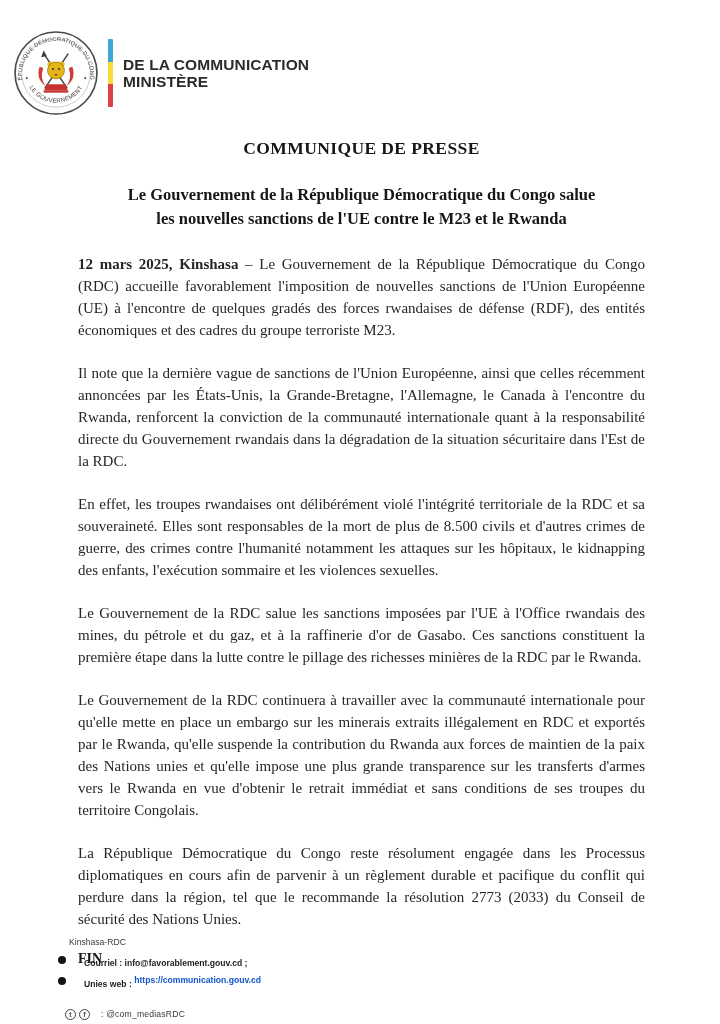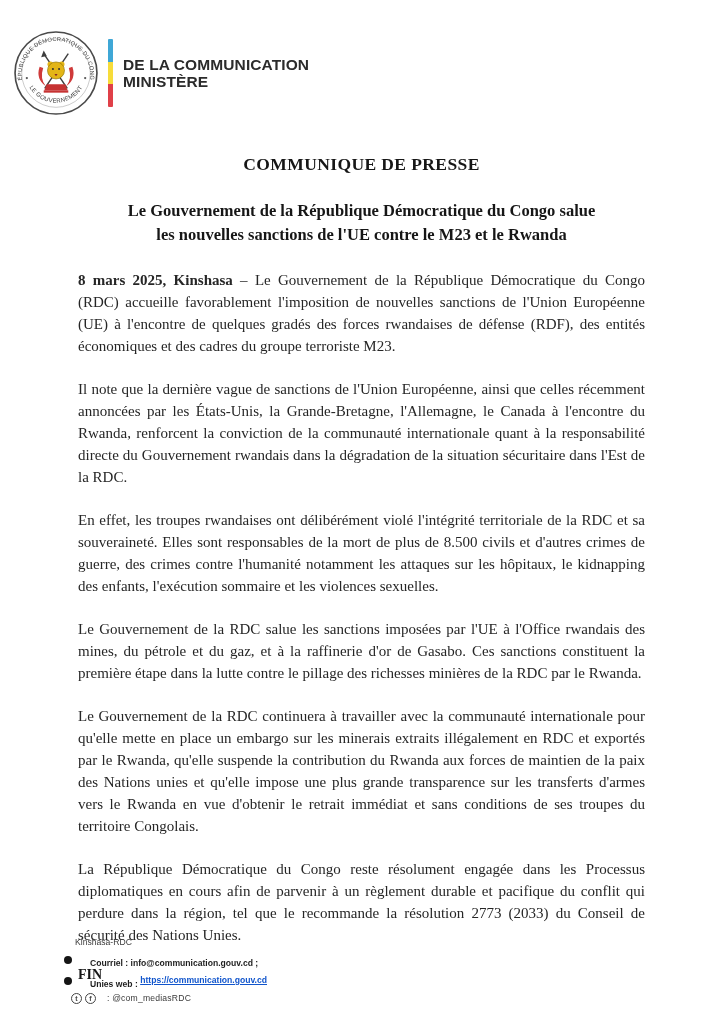--- a/index.html
+++ b/index.html
@@ -30,49 +30,49 @@
     font-weight:bold; font-size:15.5px; line-height:17px;
     color:#2b2b2b; letter-spacing:.1px;
   }
 
   
   .content {
     position:absolute; top:138px; left:78px; width:567px;
   }
   .doc-title {
     text-align:center; font-weight:bold; font-size:17.5px;
-    letter-spacing:.4px; color:#161616;margin-top:16px;
+    letter-spacing:.4px; color:#161616;
   }
   .doc-subtitle {
     margin-top:24px; text-align:center; font-weight:bold;
     font-size:16.5px; line-height:23.5px; color:#161616;
   }
   .paras { margin-top:23px; }
   .paras p {
     text-align:justify; font-size:15px; line-height:22px;
     margin-bottom:21px; color:#262626;
   }
   .paras p .lead { font-weight:bold; }
   .fin { font-weight:bold; font-size:14px; margin-top:3px; color:#161616; }
 
   
   .footer {
-    position:absolute; left:62px; top:937px; width:600px;
+    position:absolute; left:56px; top:937px; width:600px;
     font-family:"Liberation Sans", sans-serif;
     font-size:8.6px; line-height:11px; color:#3a3a3a;
   }
   .footer .plain { padding-left:13px; }
   .f-row { display:flex; align-items:center; margin-top:2px; }
   .bullet {
     width:8px; height:8px; border-radius:50%; background:#151515;
     margin-left:2px; margin-right:18px; flex:0 0 auto;
   }
   .f-bold { font-weight:bold; color:#1d1d1d;margin-top:8px; }
-  .weblink { color:#1155cc; text-decoration:underline; font-weight:bold; }
-  .social-row { display:flex; align-items:flex-start; margin-top:3px; padding-left:9px; }
+  .weblink { color:#1155cc; font-weight:bold; }
+  .social-row { display:flex; align-items:flex-start; margin-top:19px; padding-left:9px; }
   .mini-icon {
     width:11px; height:11px; border:1px solid #444; border-radius:50%;
     display:inline-flex; align-items:center; justify-content:center;
     font-size:7px; font-weight:bold; color:#444; margin-right:3px;
     font-family:"Liberation Sans", sans-serif;
   }
   .social-text { margin-left:8px; letter-spacing:.2px; }
 </style>
 </head>
 <body>
@@ -125,37 +125,37 @@
 
   <div class="content">
     <div class="doc-title">COMMUNIQUE DE PRESSE</div>
 
     <div class="doc-subtitle">
       <div>Le Gouvernement de la République Démocratique du Congo salue</div>
       <div>les nouvelles sanctions de l'UE contre le M23 et le Rwanda</div>
     </div>
 
     <div class="paras">
-      <p><span class="lead">8 mars 2025, Kinshasa</span><span> – Le Gouvernement de la République Démocratique du Congo (RDC) accueille favorablement l'imposition de nouvelles sanctions de l'Union Européenne (UE) à l'encontre de quelques gradés des forces rwandaises de défense (RDF), des entités économiques et des cadres du groupe terroriste M23.</span></p>
+      <p><span class="lead">12 mars 2025, Kinshasa</span><span> – Le Gouvernement de la République Démocratique du Congo (RDC) accueille favorablement l'imposition de nouvelles sanctions de l'Union Européenne (UE) à l'encontre de quelques gradés des forces rwandaises de défense (RDF), des entités économiques et des cadres du groupe terroriste M23.</span></p>
       <p><span>Il note que la dernière vague de sanctions de l'Union Européenne, ainsi que celles récemment annoncées par les États-Unis, la Grande-Bretagne, l'Allemagne, le Canada à l'encontre du Rwanda, renforcent la conviction de la communauté internationale quant à la responsabilité directe du Gouvernement rwandais dans la dégradation de la situation sécuritaire dans l'Est de la RDC.</span></p>
       <p><span>En effet, les troupes rwandaises ont délibérément violé l'intégrité territoriale de la RDC et sa souveraineté. Elles sont responsables de la mort de plus de 8.500 civils et d'autres crimes de guerre, des crimes contre l'humanité notamment les attaques sur les hôpitaux, le kidnapping des enfants, l'exécution sommaire et les violences sexuelles.</span></p>
       <p><span>Le Gouvernement de la RDC salue les sanctions imposées par l'UE à l'Office rwandais des mines, du pétrole et du gaz, et à la raffinerie d'or de Gasabo. Ces sanctions constituent la première étape dans la lutte contre le pillage des richesses minières de la RDC par le Rwanda.</span></p>
       <p><span>Le Gouvernement de la RDC continuera à travailler avec la communauté internationale pour qu'elle mette en place un embargo sur les minerais extraits illégalement en RDC et exportés par le Rwanda, qu'elle suspende la contribution du Rwanda aux forces de maintien de la paix des Nations unies et qu'elle impose une plus grande transparence sur les transferts d'armes vers le Rwanda en vue d'obtenir le retrait immédiat et sans conditions de ses troupes du territoire Congolais.</span></p>
       <p><span>La République Démocratique du Congo reste résolument engagée dans les Processus diplomatiques en cours afin de parvenir à un règlement durable et pacifique du conflit qui perdure dans la région, tel que le recommande la résolution 2773 (2033) du Conseil de sécurité des Nations Unies.</span></p>
     </div>
 
     <div class="fin">FIN</div>
   </div>
 
   <div class="footer">
     <div class="plain">Kinshasa-RDC</div>
 
     <div class="f-row">
       <span class="bullet"></span>
-      <span class="f-bold">Courriel :</span>&nbsp;<span class="f-bold">info@communication.gouv.cd ;</span>
+      <span class="f-bold">Courriel :</span>&nbsp;<span class="f-bold">info@favorablement.gouv.cd ;</span>
     </div>
 
     <div class="f-row">
       <span class="bullet"></span>
       <span class="f-bold">Unies web :</span>&nbsp;<span class="weblink">https://communication.gouv.cd</span>
     </div>
 
     <div class="social-row">
       <span class="mini-icon">t</span>
       <span class="mini-icon">f</span>

